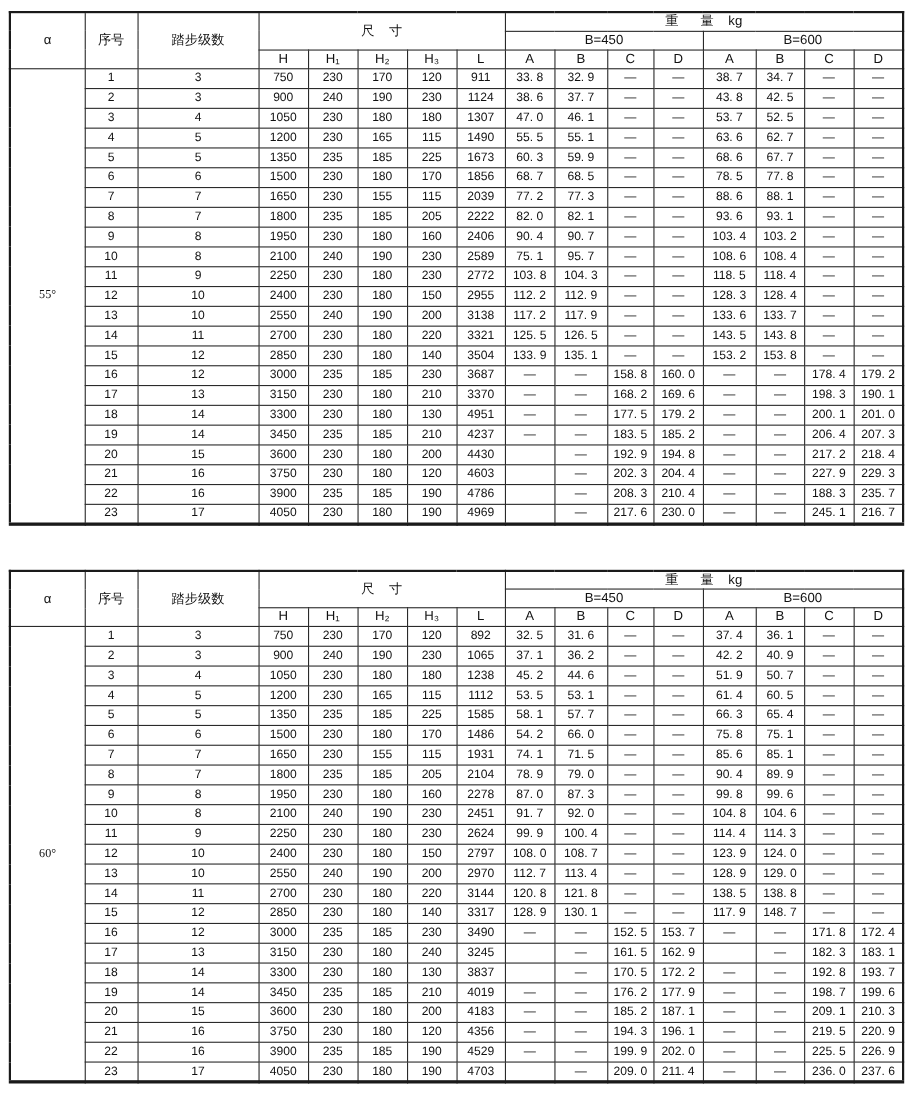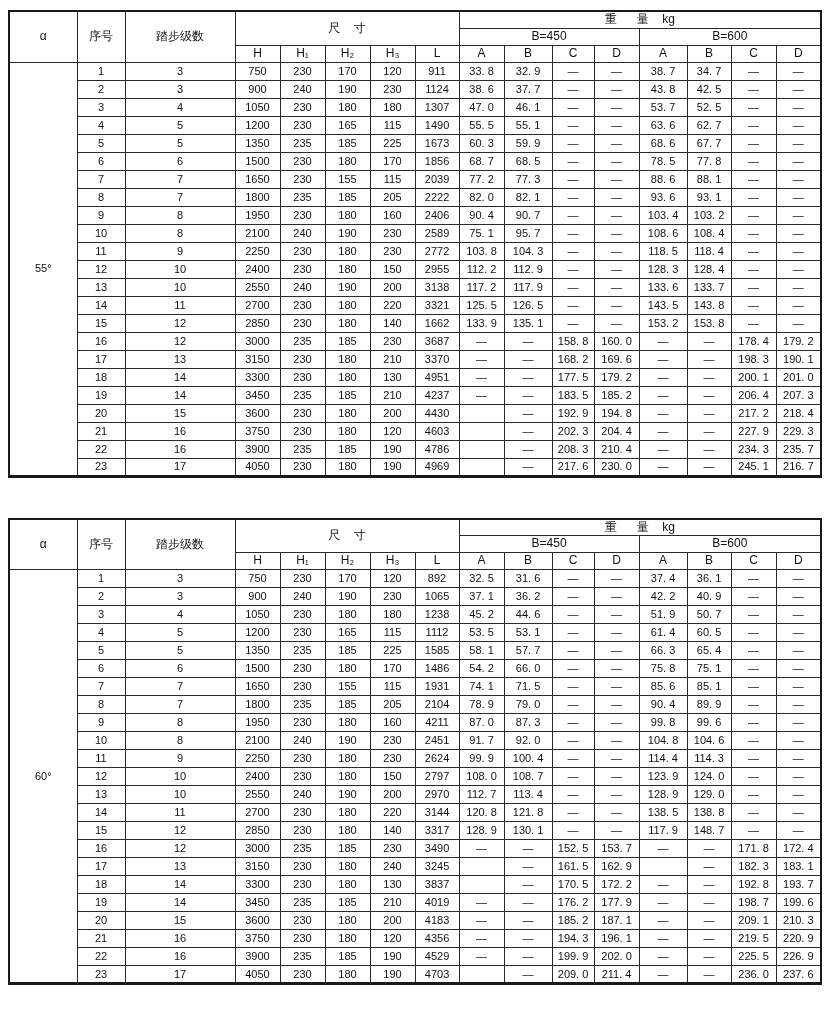--- a/index.html
+++ b/index.html
@@ -24,21 +24,21 @@
     padding:0;
     font-weight:400;
     font-size:11px;
     line-height:1.1;
     overflow:hidden;
   }
   table.sheet thead tr{height:17px;}
   table.sheet tbody tr{height:18px;}
   table.sheet th{font-size:12px;}
   .ws-pre{white-space:pre;}
-  td.alpha-cell{font-size:12px;}
+  td.alpha-cell{font-size:12px;font-family:Liberation Serif, serif;}
   .gap{height:40px;}
 </style>
 </head>
 <body>
 
 <div class="page">
 
   <table class="sheet">
     <colgroup>
       <col style="width:68px">
@@ -326,21 +326,21 @@
           <td>—</td>
           <td>—</td>
         </tr>
         <tr>
           <td>15</td>
           <td>12</td>
           <td>2850</td>
           <td>230</td>
           <td>180</td>
           <td>140</td>
-          <td>1662</td>
+          <td>3504</td>
           <td>133. 9</td>
           <td>135. 1</td>
           <td>—</td>
           <td>—</td>
           <td>153. 2</td>
           <td>153. 8</td>
           <td>—</td>
           <td>—</td>
         </tr>
         <tr>
@@ -452,21 +452,21 @@
           <td>235</td>
           <td>185</td>
           <td>190</td>
           <td>4786</td>
           <td></td>
           <td>—</td>
           <td>208. 3</td>
           <td>210. 4</td>
           <td>—</td>
           <td>—</td>
-          <td>234. 3</td>
+          <td>188. 3</td>
           <td>235. 7</td>
         </tr>
         <tr>
           <td>23</td>
           <td>17</td>
           <td>4050</td>
           <td>230</td>
           <td>180</td>
           <td>190</td>
           <td>4969</td>
@@ -669,21 +669,21 @@
           <td>—</td>
           <td>—</td>
         </tr>
         <tr>
           <td>9</td>
           <td>8</td>
           <td>1950</td>
           <td>230</td>
           <td>180</td>
           <td>160</td>
-          <td>4211</td>
+          <td>2278</td>
           <td>87. 0</td>
           <td>87. 3</td>
           <td>—</td>
           <td>—</td>
           <td>99. 8</td>
           <td>99. 6</td>
           <td>—</td>
           <td>—</td>
         </tr>
         <tr>

